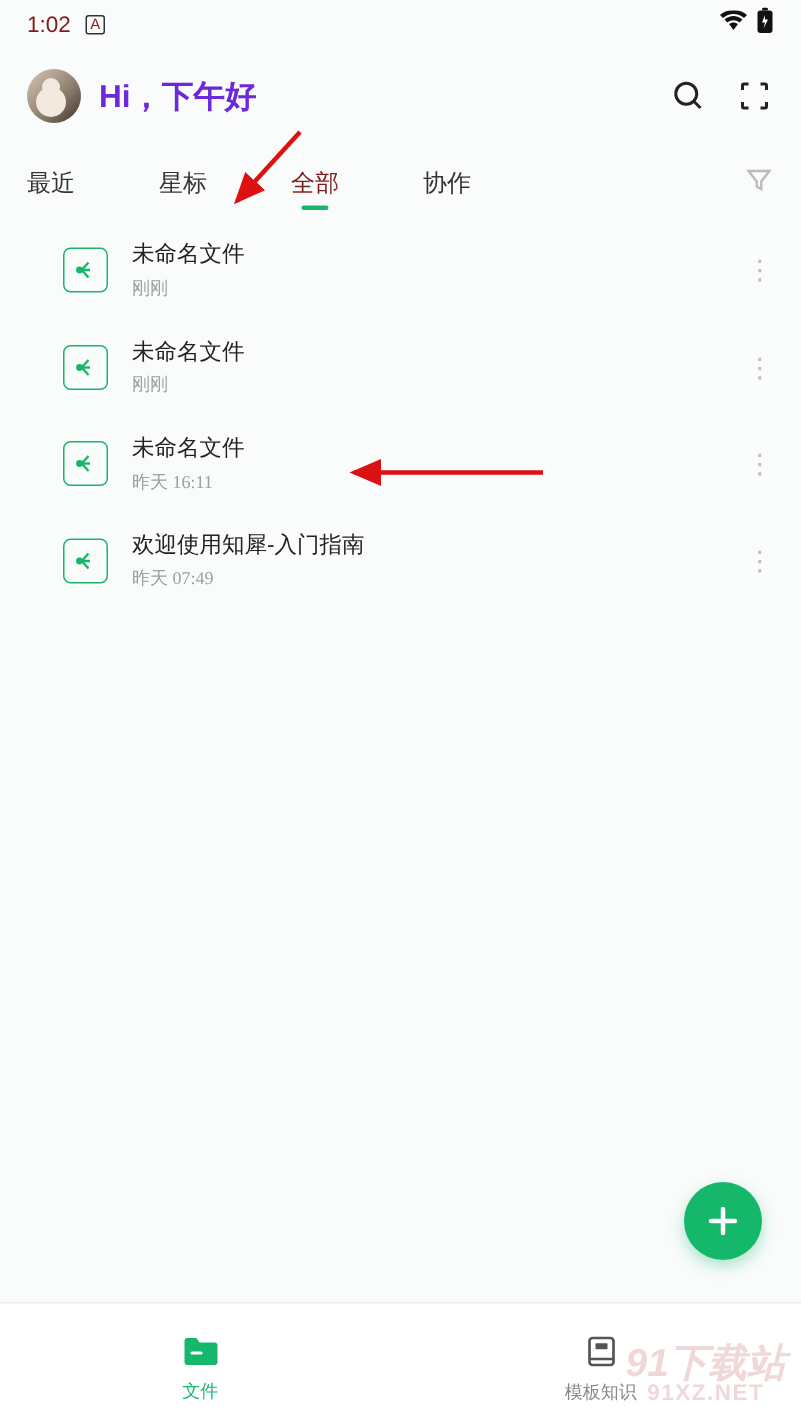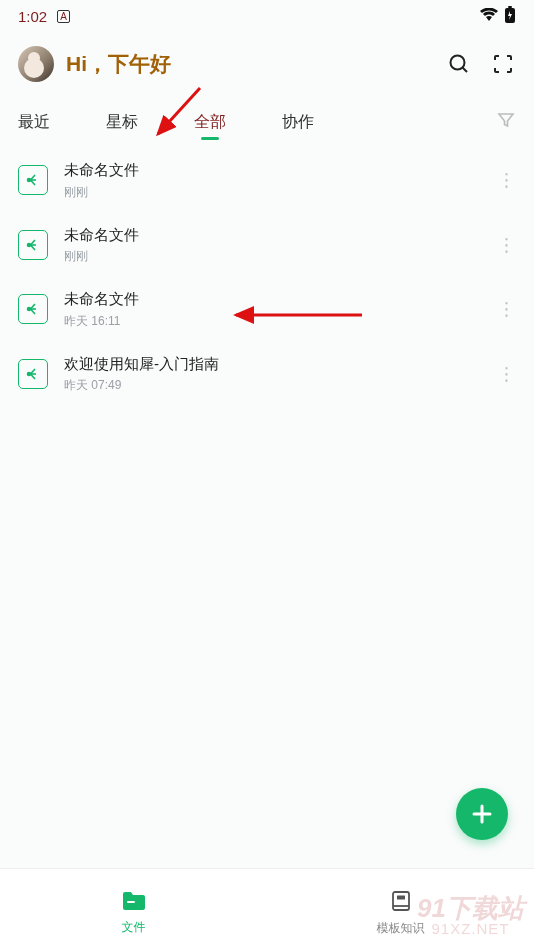--- a/index.html
+++ b/index.html
@@ -3,40 +3,40 @@
 <meta charset="utf-8">
 <style>
   * { margin:0; padding:0; box-sizing:border-box; font-family:-apple-system,"PingFang SC","Microsoft YaHei",sans-serif; }
   html,body { width:534px; height:950px; overflow:hidden; background:#fafbfb; position:relative; }
   .status-bar { height:32px; display:flex; justify-content:space-between; align-items:center; padding:0 18px; font-size:15px; font-weight:500; color:#7f1d1d; }
   .status-left { display:flex; align-items:center; gap:10px; }
   .status-right { display:flex; align-items:center; gap:6px; }
   .header { display:flex; align-items:center; padding:14px 18px 18px 18px; }
   .avatar { width:36px; height:36px; border-radius:50%; background:linear-gradient(135deg,#d9c9b8 0%,#8a7a6a 60%,#3a3028 100%); margin-right:12px; position:relative; overflow:hidden; }
   .avatar::after { content:""; position:absolute; left:10px; top:6px; width:12px; height:12px; border-radius:50%; background:#f2e8de; box-shadow:0 10px 0 4px #f2e8de; }
-  .greeting { font-size:21px; font-weight:600; color:#a16207; flex:1; }
+  .greeting { font-size:21px; font-weight:600; color:#6d28d9; flex:1; }
   .hdr-icon { width:26px; height:26px; margin-left:18px; display:flex; align-items:center; justify-content:center; }
   .tabs { display:flex; align-items:center; padding:0 18px; height:44px; position:relative;gap:26px; }
   .tab { font-size:16px; color:#333; margin-right:30px; position:relative; height:44px; display:flex; align-items:center; }
   .tab.active { color:#7f1d1d; font-weight:500; }
   .tab.active::after { content:""; position:absolute; bottom:4px; left:50%; transform:translateX(-50%); width:18px; height:3px; border-radius:2px; background:#15b86b; }
   .filter-icon { margin-left:auto; opacity:.55; }
   .file-list { padding:4px 0; }
-  .file-row { display:flex; align-items:center; padding:12px 18px; }
+  .file-row { display:flex; align-items:center; padding:12px 18px;margin-left:24px; }
   .file-icon { width:30px; height:30px; border:1.5px solid #15b86b; border-radius:5px; display:flex; align-items:center; justify-content:center; flex-shrink:0; }
   .file-info { flex:1; margin-left:16px; min-width:0; }
   .file-title { font-size:15px; color:#222; line-height:1.3; }
-  .file-time { font-size:12px; color:#9aa0a6; margin-top:4px; }
+  .file-time { font-size:12px; color:#9aa0a6; margin-top:4px;font-family:Liberation Serif, serif; }
   .row-more { width:20px; color:#bdbdbd; text-align:center; font-size:18px; letter-spacing:-1px; }
   .fab { position:absolute; right:26px; bottom:110px; width:52px; height:52px; border-radius:50%; background:#15b86b; display:flex; align-items:center; justify-content:center; box-shadow:0 4px 10px rgba(21,184,107,.35); }
   .bottom-nav { position:absolute; bottom:0; left:0; right:0; height:82px; background:#fff; display:flex; border-top:1px solid #eee; }
   .nav-item { flex:1; display:flex; flex-direction:column; align-items:center; justify-content:center; gap:4px; font-size:12px; color:#888; padding-top:6px; }
   .nav-item.active { color:#15b86b; }
   .watermark { position:absolute; right:10px; bottom:14px; font-family:Arial,sans-serif; font-size:26px; font-weight:700; font-style:italic; color:rgba(170,40,40,.18); pointer-events:none; line-height:1; text-align:center; }
-  .watermark small { display:block; font-size:15px; font-style:normal; font-weight:400; letter-spacing:1px; }
+  .watermark small { display:block; font-size:15px; font-style:normal; font-weight:700; letter-spacing:1px; }
   
   .arrow { position:absolute; pointer-events:none; }
 </style>
 </head>
 <body>
 
 <div class="status-bar">
   <div class="status-left">
     <span>1:02</span>
     <span style="font-size:10px;border:1px solid #333;padding:0 2px;border-radius:2px;">A</span>

